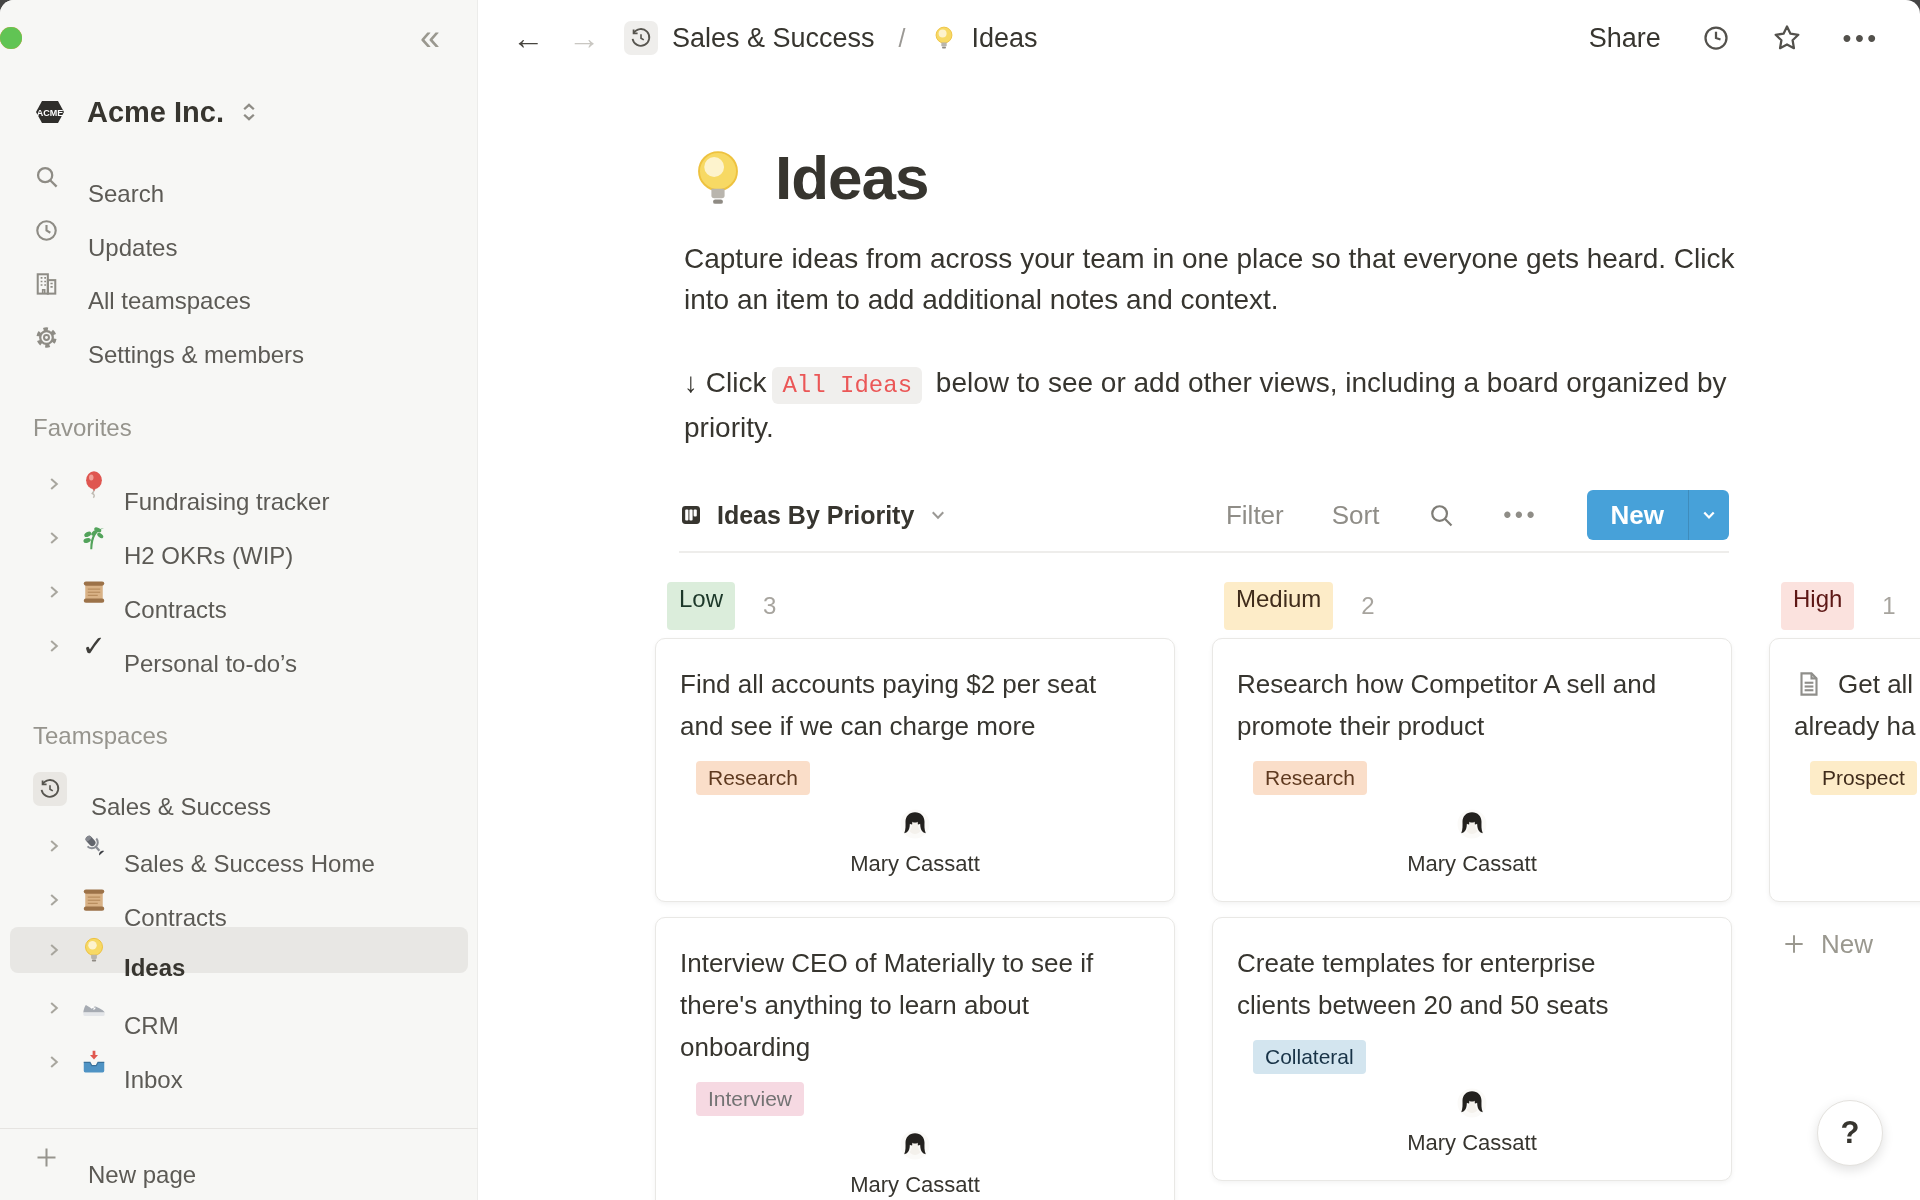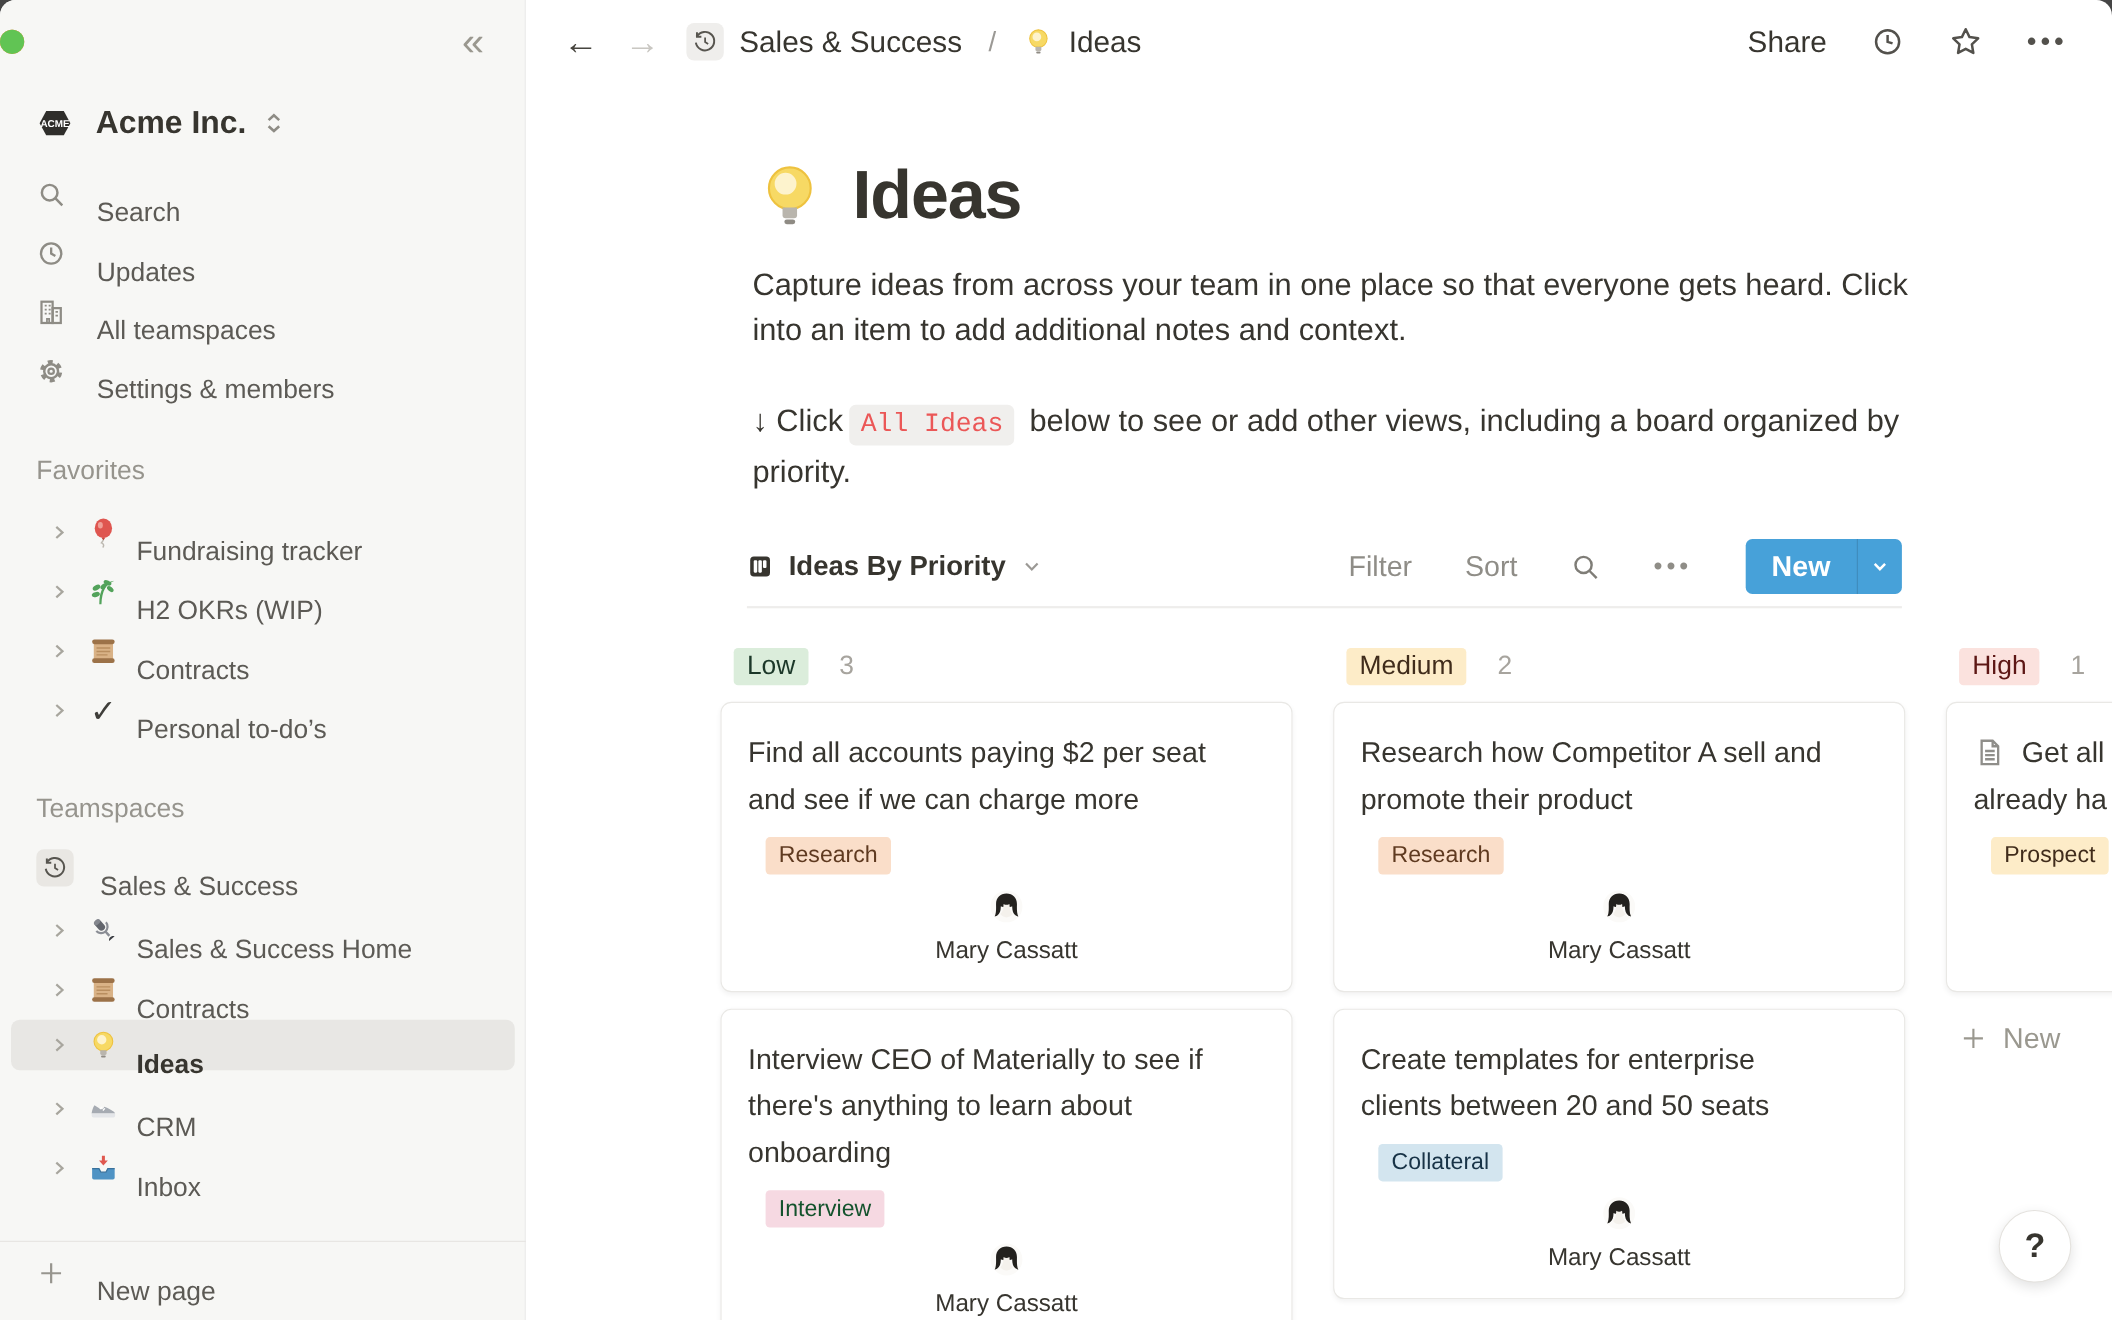--- a/index.html
+++ b/index.html
@@ -51,21 +51,21 @@
   .vb-gray{font-size:26px;color:#8f8d87;}
   .vb-dots{font-size:22px;color:#8f8d87;letter-spacing:4px;font-weight:700;}
   #new-btn{display:flex;height:50px;border-radius:6px;overflow:hidden;color:#fff;}
   #new-btn-main{padding:0 24px;display:flex;align-items:center;font-size:26px;font-weight:600;}
   #new-btn-chev{width:40px;display:flex;align-items:center;justify-content:center;border-left:1px solid rgba(12,12,12,.14);}
   #view-divider{position:absolute;left:201px;top:551px;width:1050px;height:2px;background:#eeedeb;}
   
   #board{position:absolute;left:177px;top:588px;display:flex;gap:37px;}
   .col{width:520px;flex:none;}
   .colhead{display:flex;align-items:center;margin:0 0 14px 12px;height:36px;}
-  .badge{display:inline-block;height:34px;line-height:34px;padding:0 12px;border-radius:4px;font-size:24px;font-weight:500;}
+  .badge{display:inline-block;height:48px;line-height:34px;padding:0 12px;border-radius:4px;font-size:24px;font-weight:500;}
   .count{margin-left:28px;font-size:24px;color:#a7a49e;}
   .card{background:#fff;border:1px solid #e9e8e5;border-radius:10px;box-shadow:0 2px 5px rgba(15,15,15,.05);padding:24px;margin-bottom:15px;box-sizing:border-box;}
   .ctitle{font-size:26px;line-height:42px;font-weight:400;color:#37352f;max-width:424px;}
   .ctitle-line{white-space:nowrap;display:flex;align-items:center;gap:14px;font-size:26px;line-height:42px;font-weight:500;color:#37352f;}
   .tag{display:inline-block;margin-top:14px;height:34px;line-height:34px;padding:0 12px;border-radius:4px;font-size:21px;margin-left:16px;}
   .assignee{display:flex;align-items:center;gap:12px;margin-top:14px;font-size:22px;color:#37352f;flex-direction:column;}
   .avatar{width:30px;height:30px;flex:none;}
   .newrow{display:flex;align-items:center;gap:14px;margin:24px 0 0 12px;font-size:26px;color:#9a988f;height:36px;}
   
   #help-btn{position:absolute;left:1339px;top:1100px;width:66px;height:66px;border-radius:50%;background:#fff;border:1px solid #e4e2de;box-shadow:0 4px 12px rgba(0,0,0,.12);display:flex;align-items:center;justify-content:center;font-size:31px;font-weight:600;color:#37352f;box-sizing:border-box;}
@@ -388,21 +388,21 @@
             <svg class="avatar" viewBox="0 0 24 24">
               <circle cx="12" cy="12" r="11.6" fill="#fbfaf8"></circle>
               <path d="M12 2.6c-4.6 0-7.6 3.2-7.6 7.6 0 2.8.3 6.2-1 9.2 2.6-.6 4-2.6 4.3-5.2l.2-2.4c1.6 1 6.6 1 8.2 0l.2 2.4c.3 2.6 1.7 4.6 4.3 5.2-1.3-3-1-6.4-1-9.2 0-4.4-3-7.6-7.6-7.6z" fill="#23211e"></path>
               <path d="M9.9 10.2c1.3.9 2.9.9 4.2 0l.3 3c.2 1.8 1 3.4 2.2 4.4-1.5 1.6-3 2.4-4.6 2.4s-3.1-.8-4.6-2.4c1.2-1 2-2.6 2.2-4.4z" fill="#f4f1ec"></path>
             </svg>
             <span>Mary Cassatt</span>
           </div>
         </div>
         <div class="card">
           <div class="ctitle">Interview CEO of Materially to see if there's anything to learn about onboarding</div>
-          <span class="tag" style="background:#f6d9e2;color:#14532d">Interview</span>
+          <span class="tag" style="background:#f6d9e2;color:#737373">Interview</span>
           <div class="assignee">
             <svg class="avatar" viewBox="0 0 24 24">
               <circle cx="12" cy="12" r="11.6" fill="#fbfaf8"></circle>
               <path d="M12 2.6c-4.6 0-7.6 3.2-7.6 7.6 0 2.8.3 6.2-1 9.2 2.6-.6 4-2.6 4.3-5.2l.2-2.4c1.6 1 6.6 1 8.2 0l.2 2.4c.3 2.6 1.7 4.6 4.3 5.2-1.3-3-1-6.4-1-9.2 0-4.4-3-7.6-7.6-7.6z" fill="#23211e"></path>
               <path d="M9.9 10.2c1.3.9 2.9.9 4.2 0l.3 3c.2 1.8 1 3.4 2.2 4.4-1.5 1.6-3 2.4-4.6 2.4s-3.1-.8-4.6-2.4c1.2-1 2-2.6 2.2-4.4z" fill="#f4f1ec"></path>
             </svg>
             <span>Mary Cassatt</span>
           </div>
         </div>
         <div class="card">

